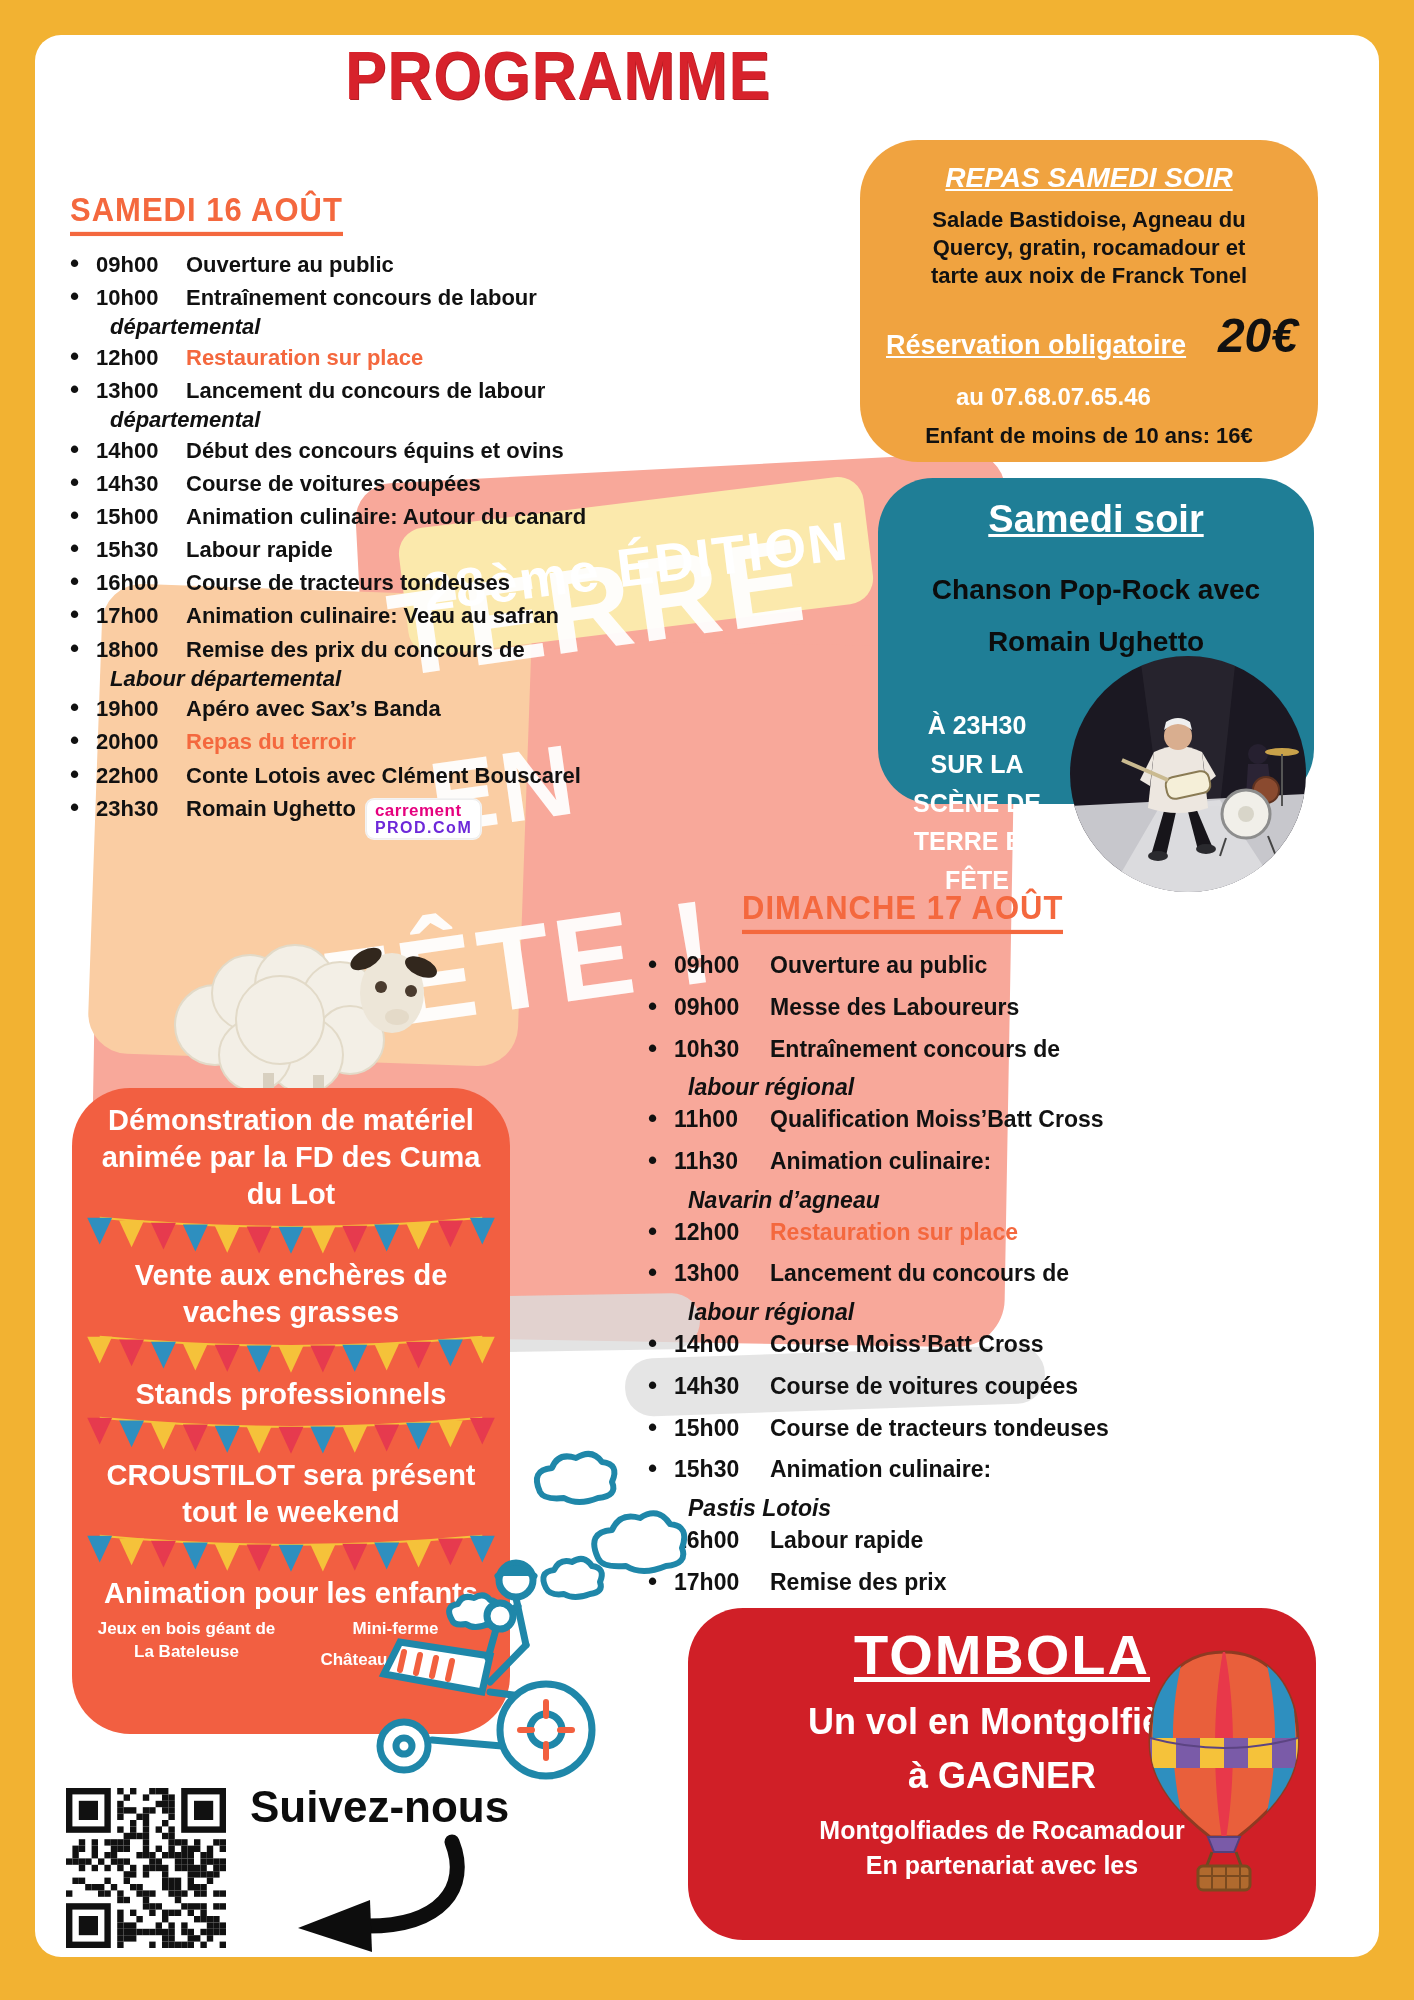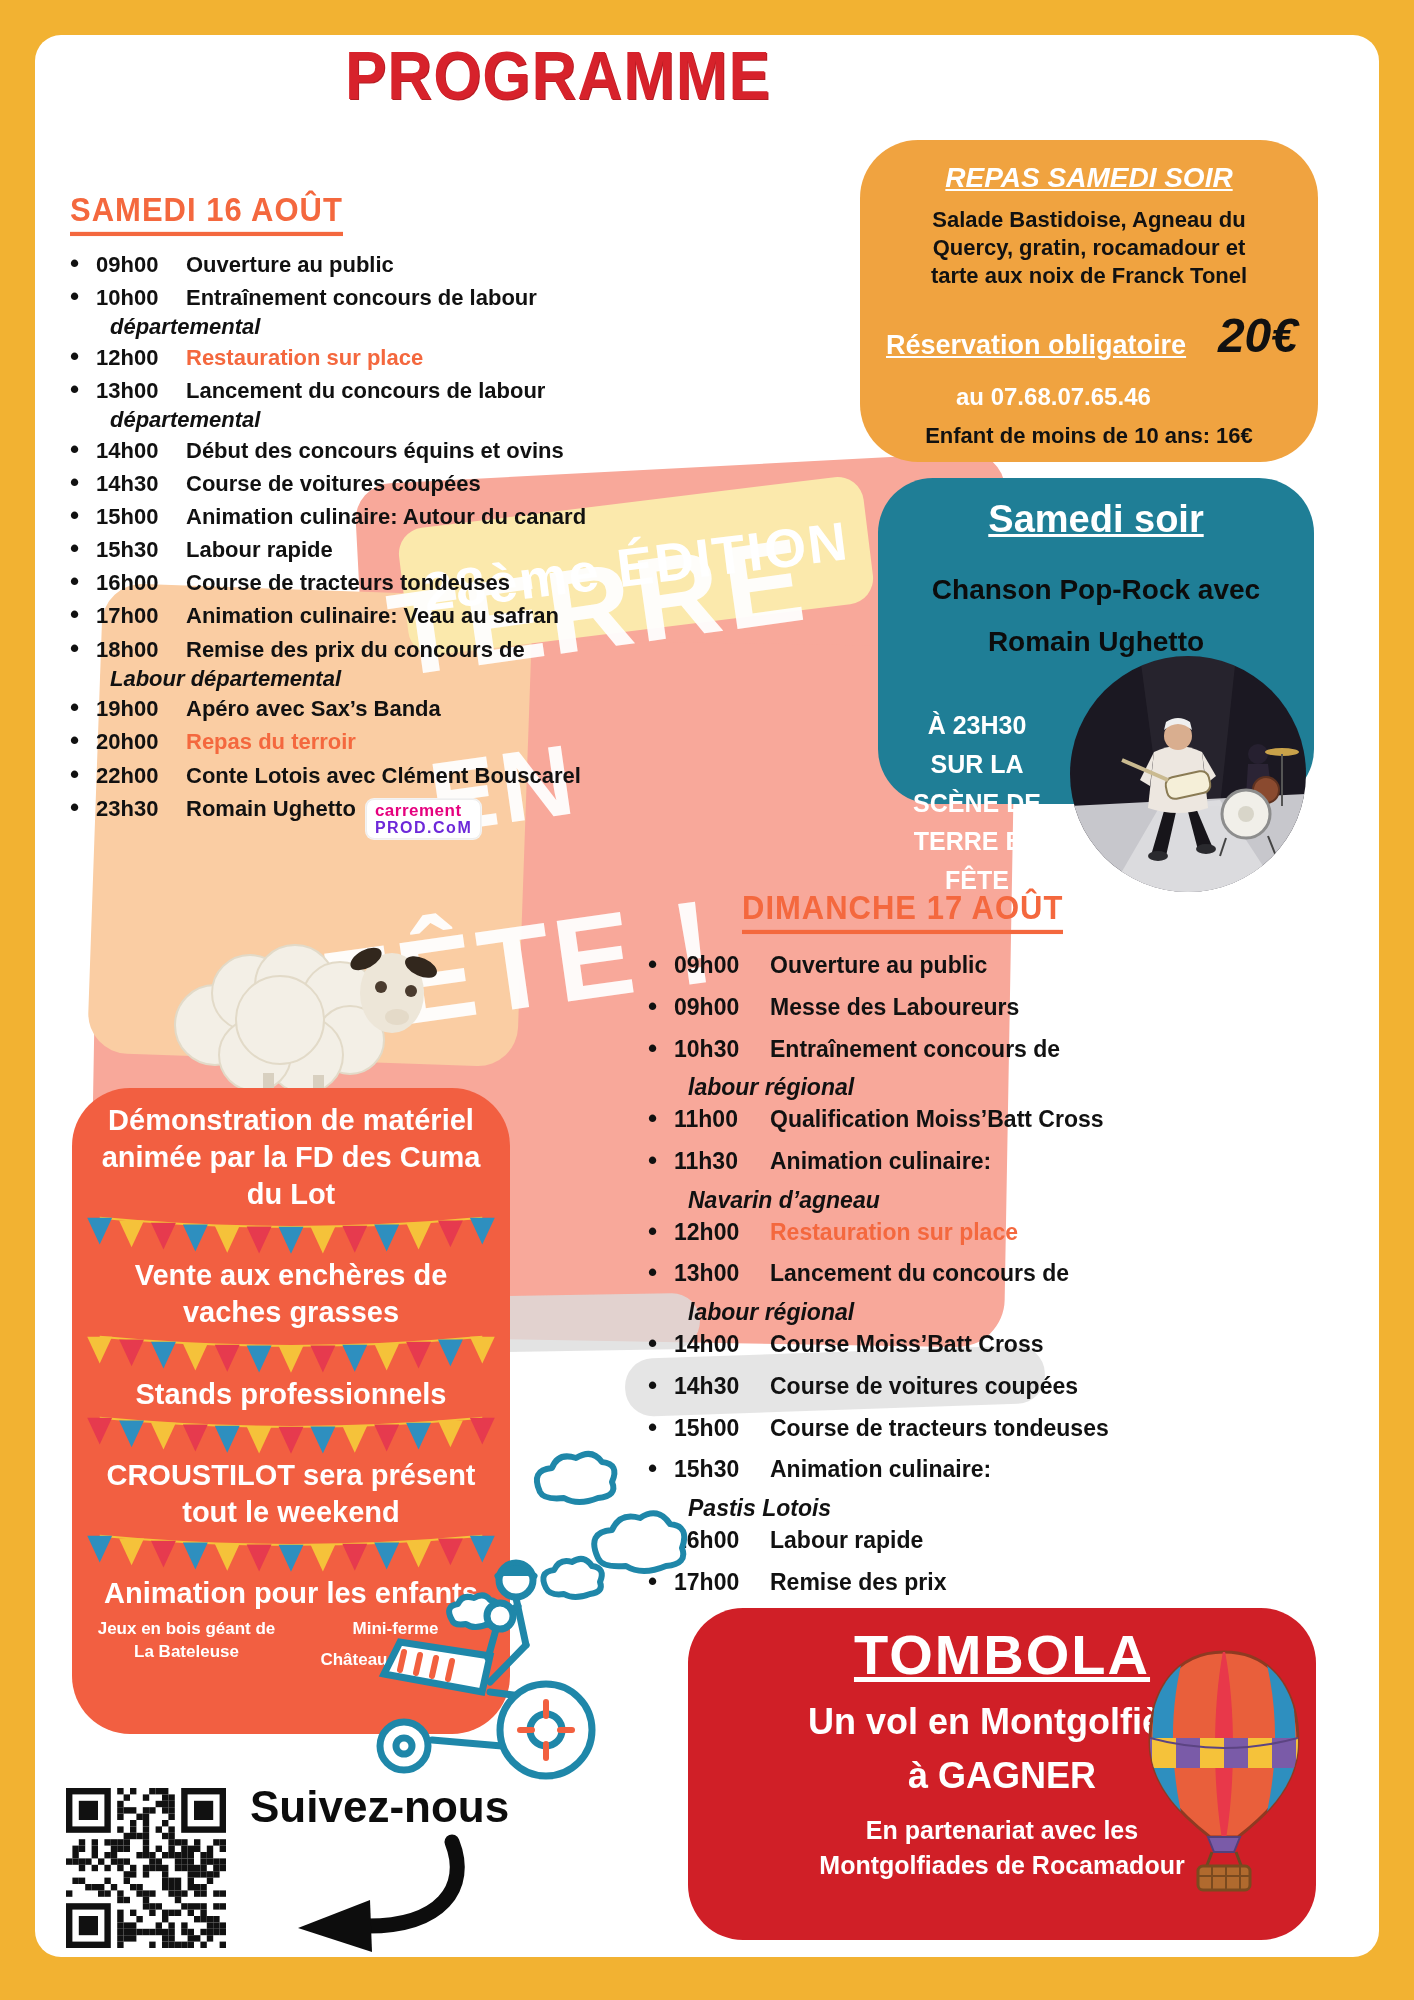--- a/index.html
+++ b/index.html
@@ -473,22 +473,22 @@
     </svg>
   </div>
 
   <div class="tombola">
     <div class="ttitle">TOMBOLA</div>
     <div class="prize">
       <div>Un vol en Montgolfière</div>
       <div>à GAGNER</div>
     </div>
     <div class="partner">
+      <div>Montgolfiades de Rocamadour</div>
       <div>En partenariat avec les</div>
-      <div>Montgolfiades de Rocamadour</div>
     </div>
   </div>
 
   <div class="illus balloon">
     <svg width="172" height="246" viewBox="0 0 172 246">
       <defs>
         <clipPath id="envClip">
           <path d="M86,6 C135,6 160,46 160,96 C160,142 124,172 100,191 L72,191 C48,172 12,142 12,96 C12,46 37,6 86,6 Z"></path>
         </clipPath>
       </defs>

